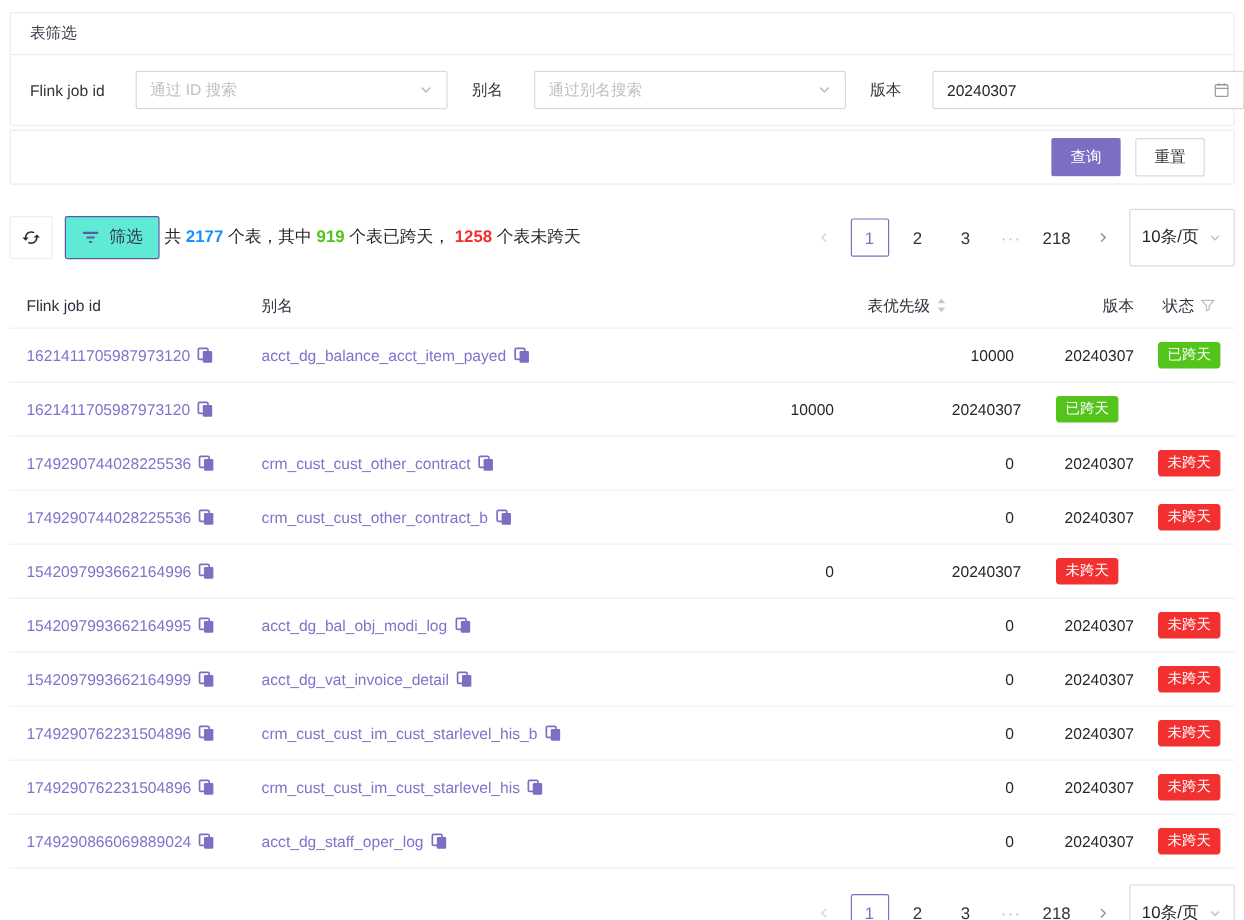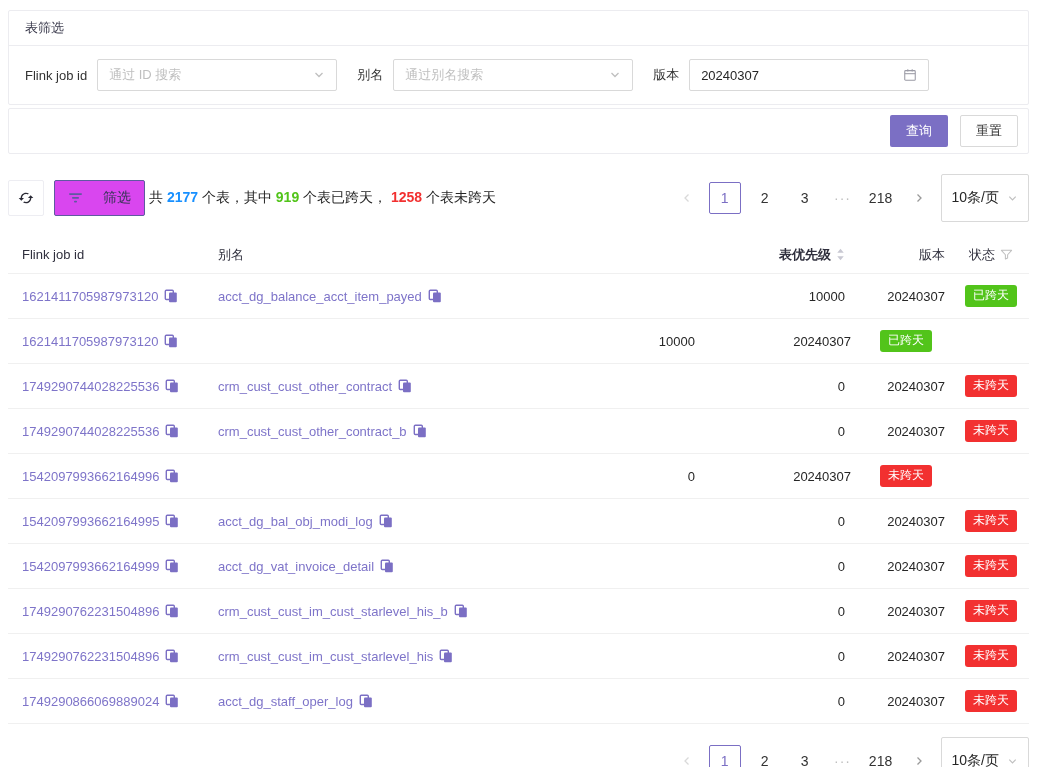--- a/index.html
+++ b/index.html
@@ -21,40 +21,40 @@
     font-family:"Liberation Sans","DejaVu Sans",sans-serif;font-size:13px;color:var(--text);}
   .page{padding:10px 8px 0;}
 
   
   .panel{border:1px solid var(--border-light);border-radius:2px;background:#fff;}
   .panel-title{padding:8px 16px;color:var(--text-soft);border-bottom:1px solid var(--border-light);}
   .filter-row{display:flex;align-items:center;padding:13px 16px;}
   .f-label{color:#333;margin-right:10px;white-space:nowrap;}
   .f-group{display:flex;align-items:center;}
   .f-group + .f-group{margin-left:20px;}
-  .select,.date-input{width:240px;height:32px;border:1px solid var(--border-input);border-radius:2px;
-    display:flex;align-items:center;justify-content:space-between;padding:0 11px;background:#fff;}
+  .select,.date-input{width:260px;height:32px;border:1px solid var(--border-input);border-radius:2px;
+    display:flex;align-items:center;justify-content:space-between;padding:0 11px;background:#fff;margin-left:16px;}
   .placeholder{color:var(--placeholder);}
   .date-value{color:#262626;}
   .icon-gray{color:var(--placeholder);display:inline-flex;}
   .icon-cal{color:#9a9aa5;display:inline-flex;}
 
   .panel-actions{margin-top:3px;border:1px solid var(--border-light);border-radius:2px;
-    padding:6px 10px;display:flex;justify-content:flex-end;align-items:center;gap:12px;}
+    padding:6px 24px;display:flex;justify-content:flex-end;align-items:center;gap:12px;}
   .btn{height:32px;border-radius:2px;display:inline-flex;align-items:center;justify-content:center;
     padding:0 15px;cursor:pointer;font-size:13px;border:1px solid transparent;}
   .btn-primary{background:var(--primary);color:#fff;}
   .btn-default{background:#fff;border-color:var(--border-input);color:#333;}
 
   
   .toolbar{margin-top:20px;display:flex;align-items:center;}
   .icon-btn{width:36px;height:36px;border:1px solid #ededf2;border-radius:2px;background:#fff;
     display:inline-flex;align-items:center;justify-content:center;color:#2a2a35;cursor:pointer;}
   .filter-btn{height:36px;margin-left:10px;border:1px solid var(--dark-purple);border-radius:2px;
-    background:#d946ef;display:inline-flex;align-items:center;gap:20px;padding:0 13px;cursor:pointer;}
+    background:#5eead4;display:inline-flex;align-items:center;gap:8px;padding:0 13px;cursor:pointer;}
   .filter-btn .txt{color:#343454;font-size:14px;}
   .filter-bars{color:var(--dark-purple);display:inline-flex;}
   .summary{margin-left:4px;font-size:14px;color:#262626;}
   .summary b{font-weight:700;}
   .n-blue{color:var(--blue);}
   .n-green{color:var(--green);}
   .n-red{color:var(--red);}
 
   
   .pager{margin-left:auto;display:flex;align-items:center;gap:8px;font-size:14px;}
@@ -66,21 +66,21 @@
   .pg-item.active{border:1px solid var(--primary);color:var(--primary);}
   .pg-ellipsis{min-width:28px;text-align:center;color:#bfbfbf;letter-spacing:1px;cursor:pointer;}
   .pg-size{height:48px;border:1px solid var(--border-input);border-radius:2px;display:inline-flex;
     align-items:center;gap:8px;padding:16px 10px;color:#262626;cursor:pointer;background:#fff;}
 
   
   .table{margin-top:14px;}
   .grid{display:grid;grid-template-columns:196px 1fr 150px 94px 76px;align-items:center;}
   .thead{border-bottom:1px solid var(--border-row);height:38px;color:#2f2f3d;font-weight:500;}
   .th{padding:0 14px;display:flex;align-items:center;}
-  .th-right{justify-content:flex-end;font-weight:bold;}
+  .th-right{justify-content:flex-start;}
   .th-center{justify-content:center;gap:5px;}
   .th-version{justify-content:flex-end;padding-right:8px;}
   .sorter{display:inline-flex;flex-direction:column;margin-left:5px;color:#c8c8d2;line-height:0;}
   .funnel{color:#bfbfbf;display:inline-flex;}
   .trow{height:45px;border-bottom:1px solid var(--border-row);}
   .td{padding:0 14px;display:flex;align-items:flex-start;}
   .td-priority{justify-content:flex-end;color:#262626;}
   .td-version{justify-content:flex-end;padding-right:8px;color:#262626;}
   .td-status{justify-content:center;}
   .link{color:var(--link);text-decoration:none;cursor:pointer;}

